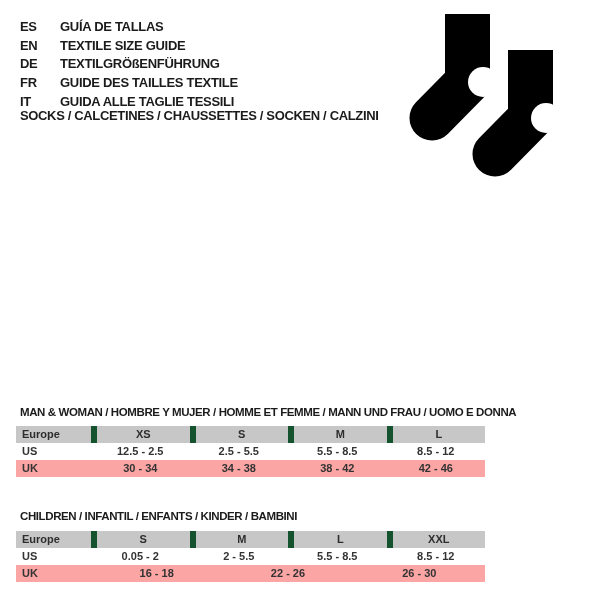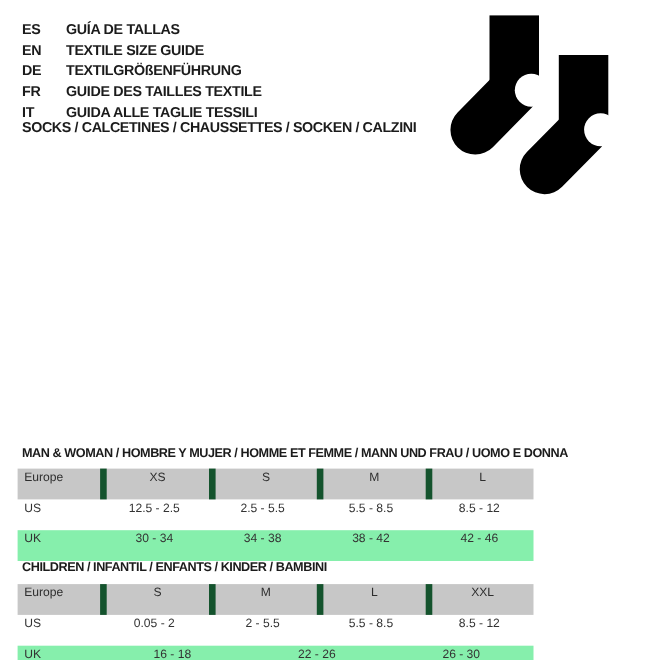--- a/index.html
+++ b/index.html
@@ -41,23 +41,23 @@
     font-weight: bold; font-size: 11.5px; letter-spacing: -0.4px;
     white-space: nowrap;
   }
   .title-adults   { top: 406px; }
   .title-children { top: 510px; }
 
   .sg-table { position: absolute; left: 16px; width: 469px; font-size: 11px; color: #333333; }
   .table-adults   { top: 426px; }
   .table-children { top: 531px; }
 
-  .sg-row { display: flex; height: 28px; line-height: 17px; }
+  .sg-row { display: flex; height: 17px; line-height: 17px; font-weight: bold; }
   .sg-row.header { background: #c7c7c7; color: #2e2e2e; }
-  .sg-row.alt    { background: #86efac; }
+  .sg-row.alt    { background: #fca5a5; }
   .cell-label { width: 75px; padding-left: 6px; text-align: left; }
   .cell-val   { flex: 1; text-align: center; }
   .sg-row.header .cell-val { border-left: 6px solid #14532d; }
 </style>
 </head>
 <body>
 
 <div class="lang-list">
   <div class="lang-row">
     <span class="lang-code">ES</span>

